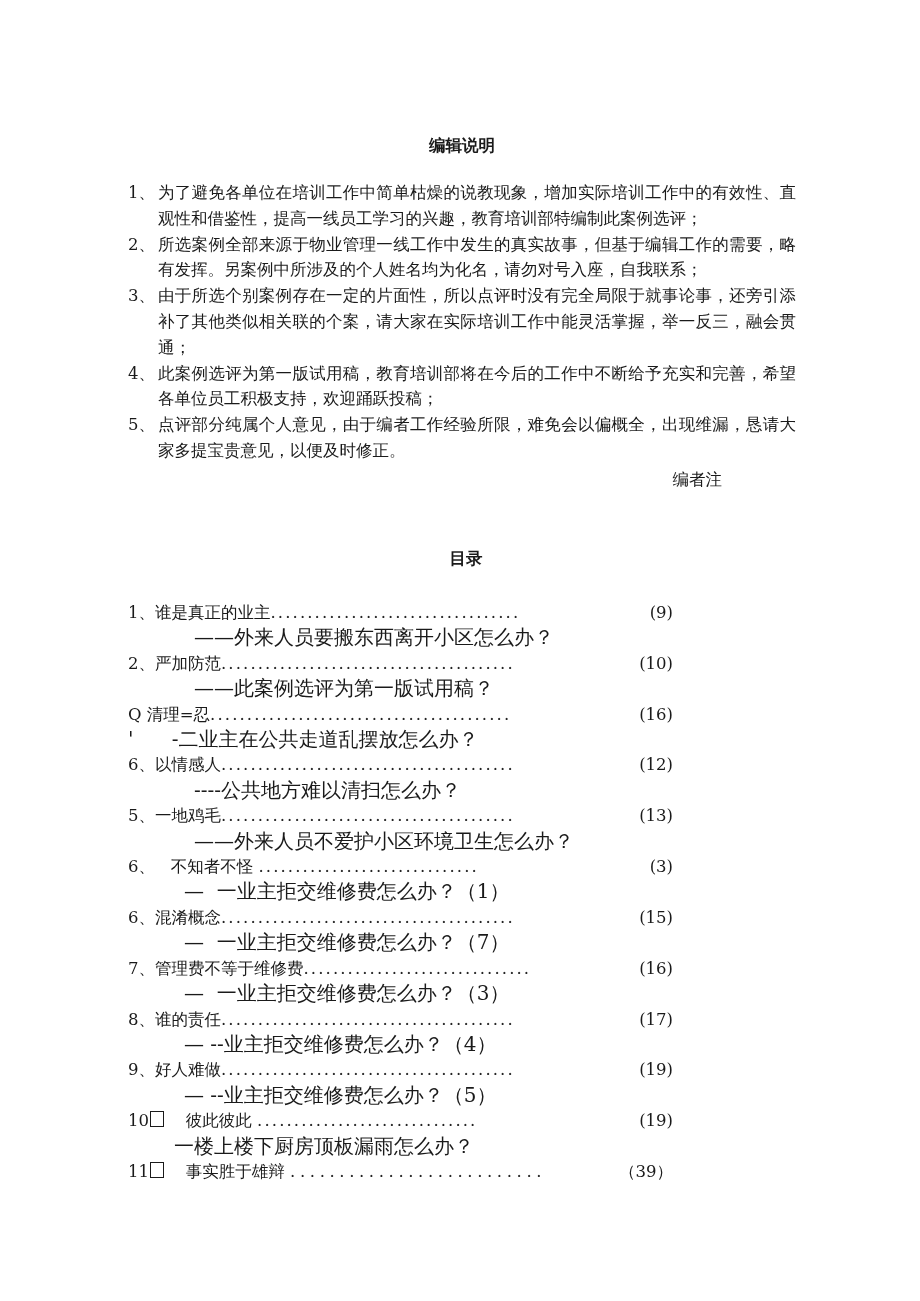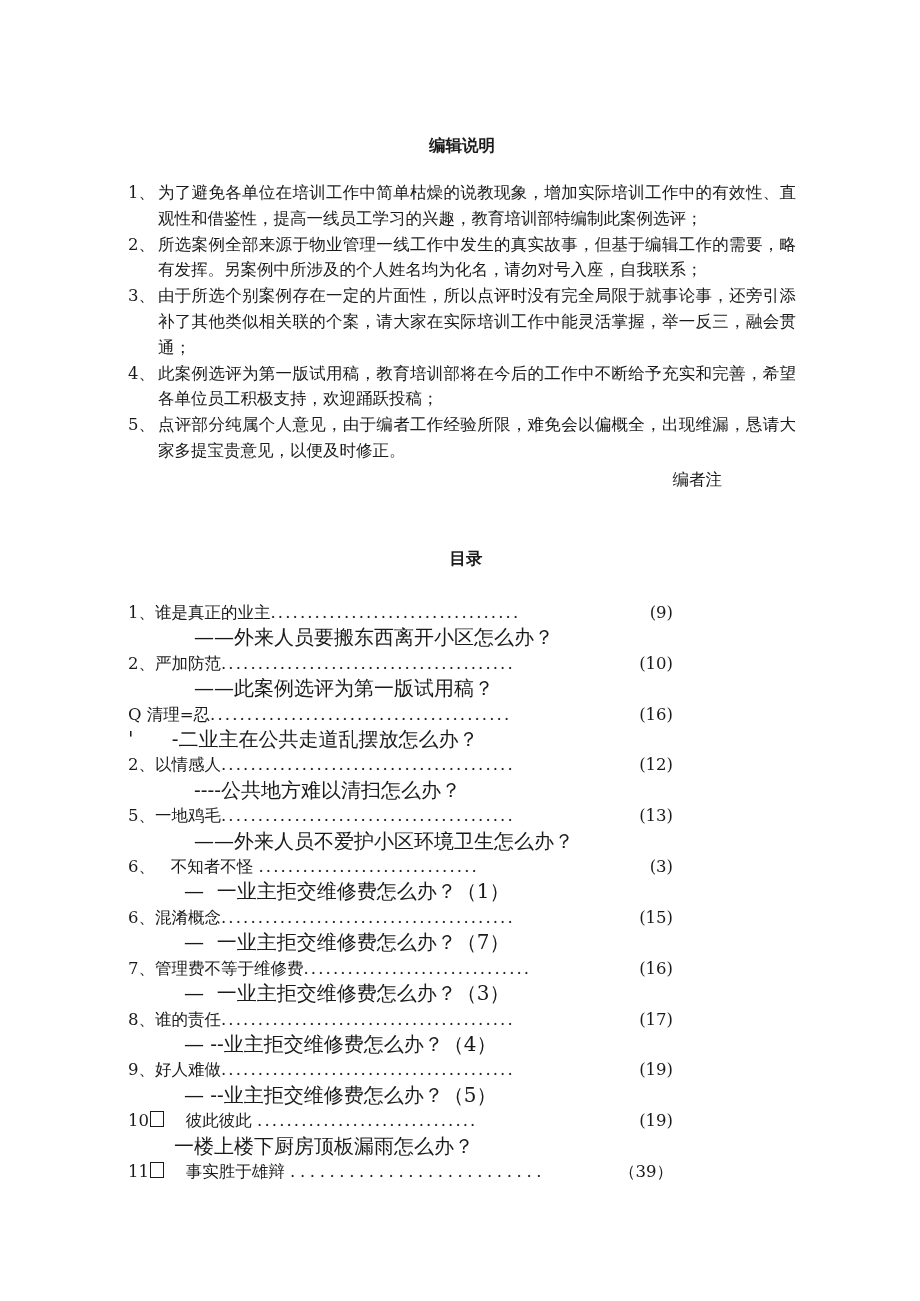--- a/index.html
+++ b/index.html
@@ -206,21 +206,21 @@
         <div class="toc-entry">
           <div class="toc-main">
             <span class="toc-label">Q 清理=忍</span>
             <span class="toc-leader">.........................................</span>
             <span class="toc-page">(16)</span>
           </div>
           <div class="toc-sub" style="padding-left: 0px;">'      -二业主在公共走道乱摆放怎么办？</div>
         </div>
         <div class="toc-entry">
           <div class="toc-main">
-            <span class="toc-label">2、以情感人</span>
+            <span class="toc-label">6、以情感人</span>
             <span class="toc-leader">........................................</span>
             <span class="toc-page">(12)</span>
           </div>
           <div class="toc-sub deep">----公共地方难以清扫怎么办？</div>
         </div>
         <div class="toc-entry">
           <div class="toc-main">
             <span class="toc-label">5、一地鸡毛</span>
             <span class="toc-leader">........................................</span>
             <span class="toc-page">(13)</span>

